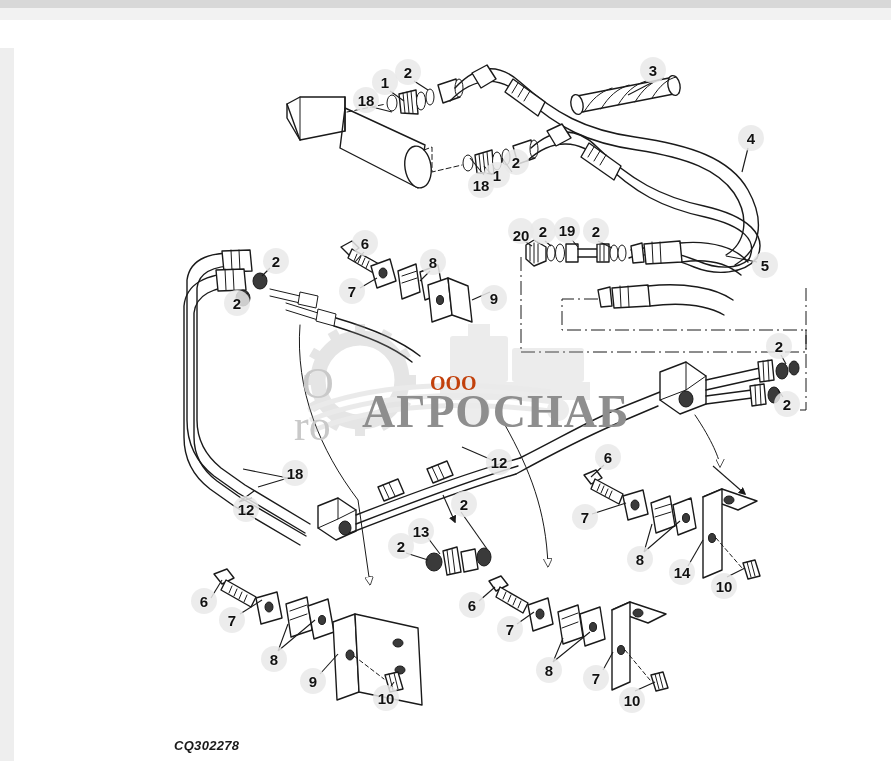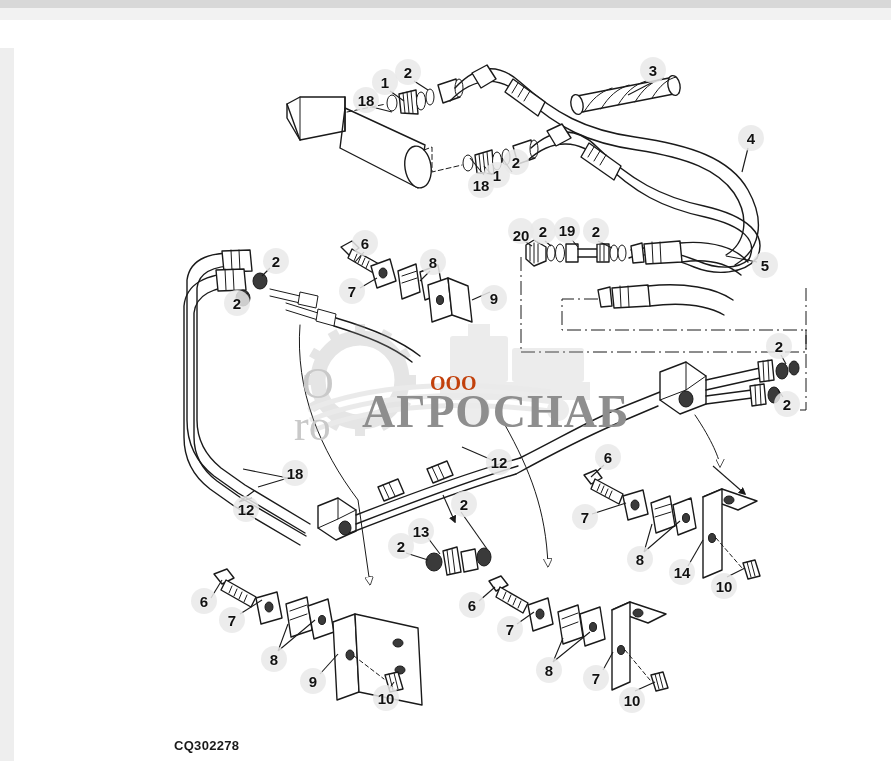--- a/index.html
+++ b/index.html
@@ -14,21 +14,21 @@
   .left-strip{position:absolute;left:0;top:20px;width:14px;height:741px;background:#eeeeee;}
   .left-notch{position:absolute;left:0;top:20px;width:14px;height:28px;background:#ffffff;}
   .right-strip{position:absolute;left:877px;top:20px;width:14px;height:741px;background:#ffffff;}
 
   
   #canvas{position:absolute;left:0;top:0;width:891px;height:761px;}
 
   
   .partno{position:absolute;left:174px;top:738px;
           font-size:13px;font-weight:bold;color:#1a1a1a;letter-spacing:.3px;
-          font-family:"Liberation Sans", sans-serif;}
+          font-family:"Liberation Sans", sans-serif;font-style:italic;}
 
   
   .callout{position:absolute;width:26px;height:26px;margin-left:-13px;margin-top:-13px;
            display:flex;align-items:center;justify-content:center;
            font-size:15px;font-weight:bold;color:#111111;
            font-family:"Liberation Sans", sans-serif;}
   .callout .halo{position:absolute;left:0;top:0;width:26px;height:26px;border-radius:50%;
                  background:#e9e9e9;opacity:.85;}
   .callout .num{position:relative;z-index:2;text-shadow:0 0 2px #ffffff;}
 

